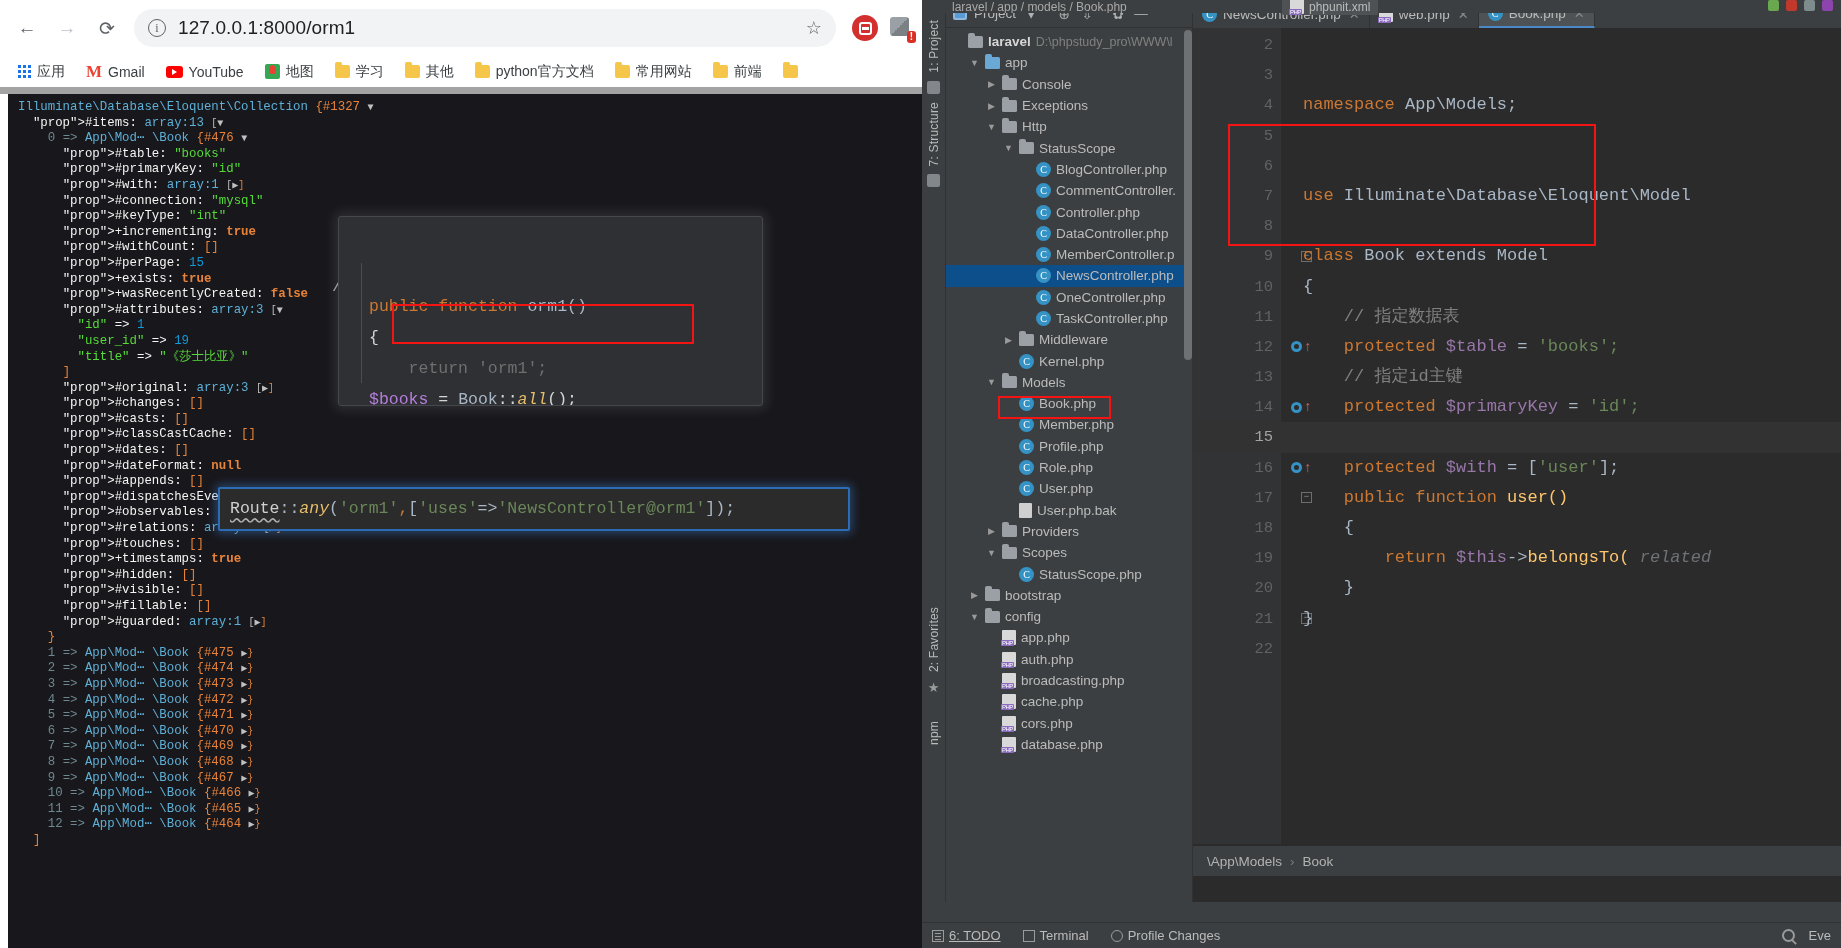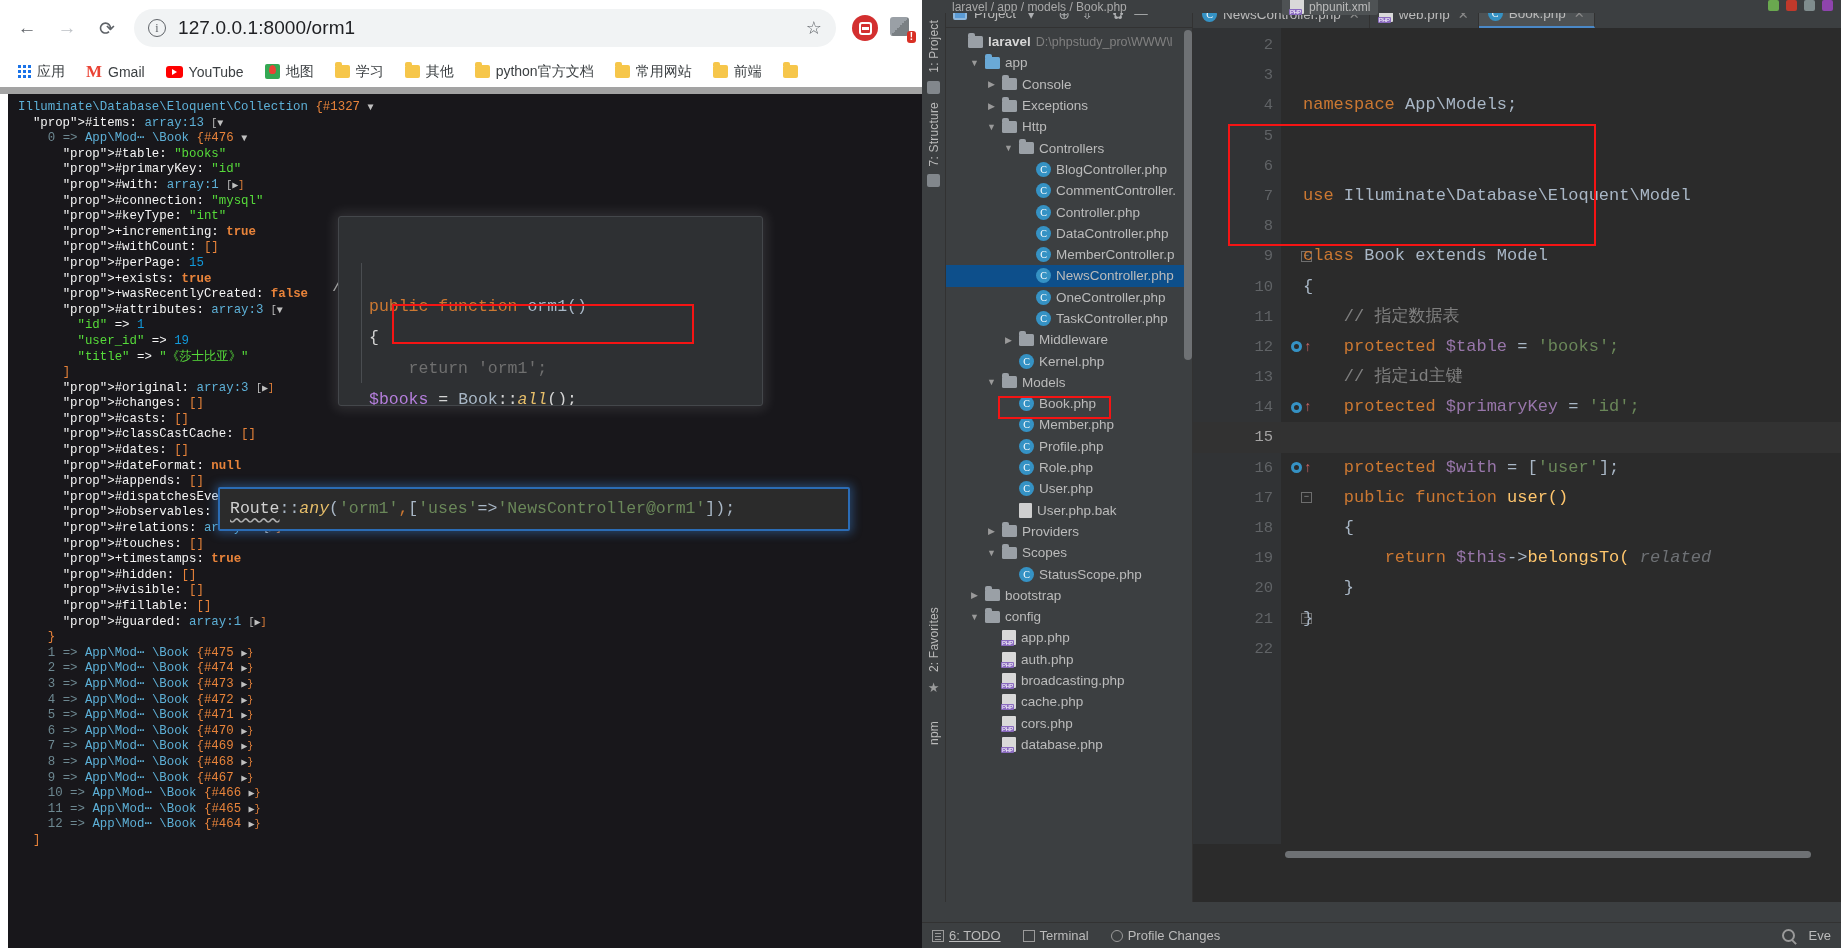--- a/index.html
+++ b/index.html
@@ -538,21 +538,21 @@
               <span class="tlabel">Exceptions</span>
             </div>
             <div class="tnode" style="padding-left: 40px;">
               <span class="tw">▼</span>
               <span class="fld"></span>
               <span class="tlabel">Http</span>
             </div>
             <div class="tnode" style="padding-left: 57px;">
               <span class="tw">▼</span>
               <span class="fld"></span>
-              <span class="tlabel">Controllers</span>
+              <span class="tlabel">StatusScope</span>
             </div>
             <div class="tnode" style="padding-left: 74px;">
               <span class="tw"></span>
               <span class="cico">C</span>
               <span class="tlabel">BlogController.php</span>
             </div>
             <div class="tnode" style="padding-left: 74px;">
               <span class="tw"></span>
               <span class="cico">C</span>
               <span class="tlabel">CommentController.</span>
@@ -749,20 +749,25 @@
                   <span class="mk-fold">−</span>
                 </span></div>
               <div class="gl">22</div>
             </div>
           <div class="code" id="code"><div class="cl"><span class="id"></span></div><div class="cl"><span class="id"></span></div><div class="cl"><span class="kw">namespace </span><span class="id">App\Models;</span></div><div class="cl"><span class="id"></span></div><div class="cl"><span class="id"></span></div><div class="cl"><span class="kw">use </span><span class="id">Illuminate\Database\Eloquent\Model</span></div><div class="cl"><span class="id"></span></div><div class="cl"><span class="kw">class </span><span class="id">Book extends Model</span></div><div class="cl"><span class="id">{</span></div><div class="cl">&nbsp;&nbsp;&nbsp;&nbsp;<span class="cm">// 指定数据表</span></div><div class="cl">&nbsp;&nbsp;&nbsp;&nbsp;<span class="kw">protected </span><span class="var">$table</span><span class="id"> = </span><span class="str">'books';</span></div><div class="cl">&nbsp;&nbsp;&nbsp;&nbsp;<span class="cm">// 指定id主键</span></div><div class="cl">&nbsp;&nbsp;&nbsp;&nbsp;<span class="kw">protected </span><span class="var">$primaryKey</span><span class="id"> = </span><span class="str">'id';</span></div><div class="cl cur"><span class="id"></span></div><div class="cl">&nbsp;&nbsp;&nbsp;&nbsp;<span class="kw">protected </span><span class="var">$with</span><span class="id"> = [</span><span class="str">'user'</span><span class="id">];</span></div><div class="cl">&nbsp;&nbsp;&nbsp;&nbsp;<span class="kw">public function </span><span class="fnname">user()</span></div><div class="cl">&nbsp;&nbsp;&nbsp;&nbsp;<span class="id">{</span></div><div class="cl">&nbsp;&nbsp;&nbsp;&nbsp;&nbsp;&nbsp;&nbsp;&nbsp;<span class="kw">return </span><span class="var">$this</span><span class="id">-&gt;</span><span class="fnname">belongsTo(</span><span class="hintp"> related</span></div><div class="cl">&nbsp;&nbsp;&nbsp;&nbsp;<span class="id">}</span></div><div class="cl"><span class="id">}</span></div><div class="cl"><span class="id"></span></div></div>
           <div class="redbox-code"></div>
         </div>
 
         <div class="editor-scroll-h"></div>
 
+        <div class="bc-bottom">
+          <span>\App\Models</span>
+          <span class="bc-sep">›</span>
+          <span>Book</span>
+        </div>
       </div>
     </div>
 
     <div class="ide-status">
       <div class="st-item">
         <span class="sq lines"></span>
         <span class="u">6: TODO</span>
       </div>
       <div class="st-item">
         <span class="sq"></span>

